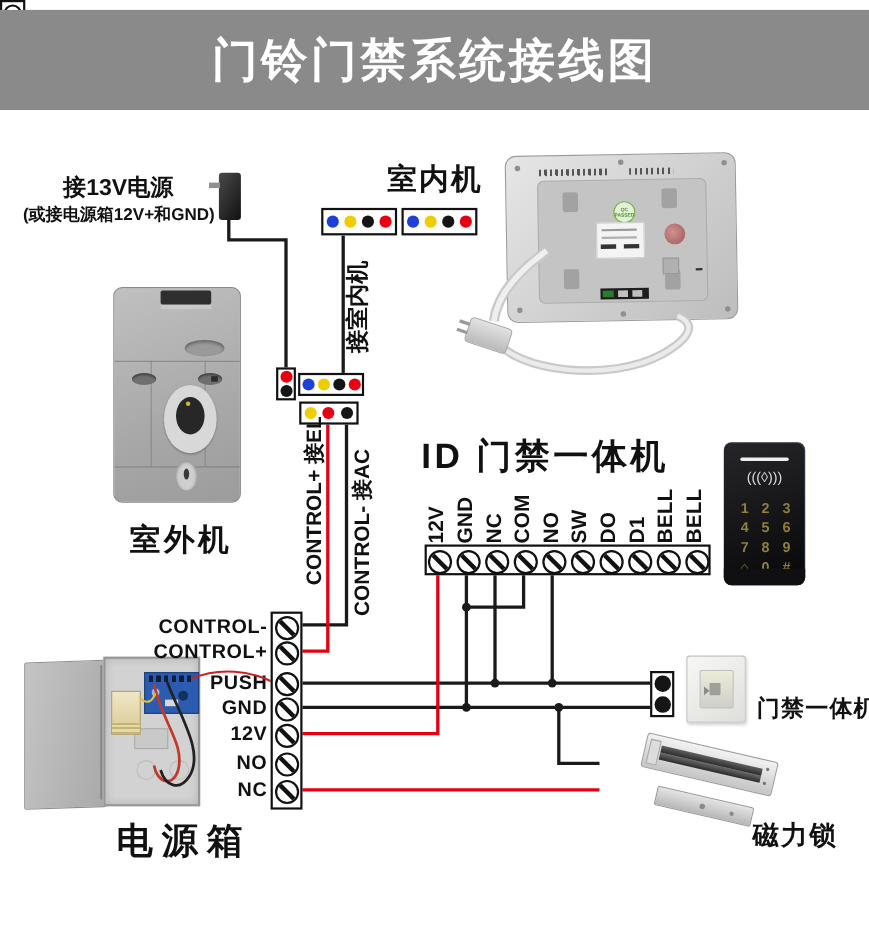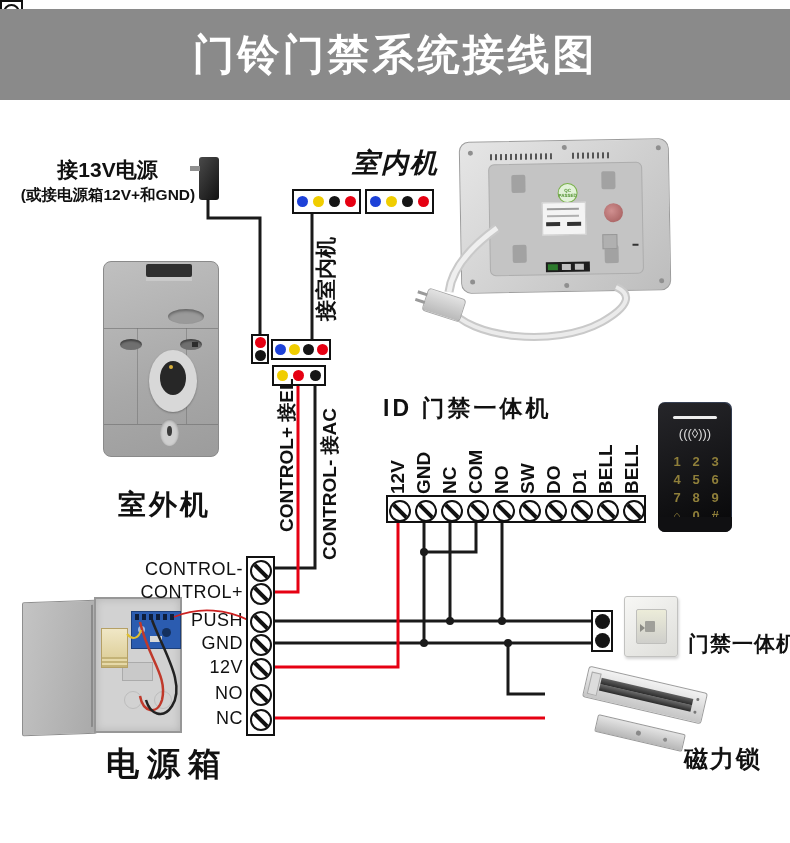--- a/index.html
+++ b/index.html
@@ -25,21 +25,21 @@
   
   .strip{position:absolute;background:#fff;border:2.5px solid #111;box-sizing:border-box;z-index:2;}
   .screw{position:absolute;width:22px;height:22px;background:#fff;border:2.5px solid #111;
          border-radius:50%;box-sizing:border-box;overflow:hidden;}
   .screw::after{content:"";position:absolute;left:-4px;right:-4px;top:50%;margin-top:-2px;
                 height:3.5px;background:#111;transform:rotate(45deg);}
   
   .idlab{position:absolute;width:56px;height:20px;transform:rotate(-90deg);
          font-weight:bold;font-size:19px;line-height:20px;text-align:left;z-index:2;}
   
-  .pclab{position:absolute;width:120px;height:20px;font-weight:normal;font-size:18px;
+  .pclab{position:absolute;width:120px;height:20px;font-weight:bold;font-size:18px;
          line-height:20px;text-align:right;letter-spacing:0.5px;}
   
   .outdoor{left:103px;top:261px;width:114px;height:194px;border-radius:8px;border:1px solid #8a8a8a;
            background:linear-gradient(160deg,#c0c0c0,#a8a8a8 60%,#9c9c9c);}
   .keypad{left:658px;top:402px;width:74px;height:130px;border-radius:7px;
           background:linear-gradient(160deg,#26262a,#070708);
           box-shadow:inset -1px 1px 0 rgba(110,150,220,.25);}
   .kkey{position:absolute;width:18px;height:16px;text-align:center;color:#8f7f3a;
         font-size:13px;font-weight:bold;line-height:16px;}
   .monitor{left:460px;top:140px;width:208px;height:150px;border-radius:10px;border:1px solid #9b9b9b;
@@ -68,21 +68,21 @@
 <div class="abs banner">
   <span class="banner-title">门铃门禁系统接线图</span>
 </div>
 
 <div class="abs lbl" style="left:20px;top:156px;width:175px;text-align:center;font-size:21px;">接13V电源</div>
 <div class="abs lbl" style="left:14px;top:185px;width:188px;text-align:center;font-size:15.5px;">(或接电源箱12V+和GND)</div>
 <div class="abs" style="left:199px;top:157px;width:20px;height:43px;border-radius:3px;
      background:linear-gradient(120deg,#4a4a4a,#111);"></div>
 <div class="abs" style="left:190px;top:166px;width:10px;height:5px;background:#909090;"></div>
 
-<div class="abs lbl" style="left:352px;top:145px;font-size:27px;letter-spacing:2px;font-style:italic;">室内机</div>
+<div class="abs lbl" style="left:352px;top:145px;font-size:27px;letter-spacing:2px;">室内机</div>
 
 <div class="abs monitor">
   <div class="mscrew" style="left:8px;top:8px;"></div>
   <div class="mscrew" style="left:196px;top:6px;"></div>
   <div class="mscrew" style="left:8px;top:137px;"></div>
   <div class="mscrew" style="left:197px;top:139px;"></div>
   <div class="mscrew" style="left:102px;top:4px;"></div>
   <div class="mscrew" style="left:102px;top:142px;"></div>
   <div class="abs" style="left:30px;top:12px;width:62px;height:6px;
        background:repeating-linear-gradient(90deg,#555 0 2px,transparent 2px 5px);"></div>
@@ -134,21 +134,21 @@
   <div class="abs" style="left:45px;top:88px;width:48px;height:62px;border-radius:50%;background:#d8d8d8;
        box-shadow:0 1px 2px rgba(0,0,0,.3);">
     <div class="abs" style="left:11px;top:11px;width:26px;height:34px;border-radius:50%;background:#272727;"></div>
     <div class="abs" style="left:20px;top:15px;width:4px;height:4px;border-radius:50%;background:#d8b03a;"></div>
   </div>
   <div class="abs" style="left:56px;top:157px;width:19px;height:27px;border-radius:50%;background:#cfcfcf;
        box-shadow:inset 0 1px 3px rgba(0,0,0,.35);">
     <div class="abs" style="left:7px;top:7px;width:5px;height:10px;border-radius:50%;background:#3a3a3a;"></div>
   </div>
 </div>
-<div class="abs lbl" style="left:118px;top:486px;font-size:28px;letter-spacing:3px;">室外机</div>
+<div class="abs lbl" style="left:118px;top:472px;font-size:28px;letter-spacing:3px;">室外机</div>
 
 <div class="abs pbox-door">
   <div class="abs" style="right:3px;top:4px;width:2px;height:122px;background:#8a8a8a;"></div>
 </div>
 <div class="abs pbox">
   <div class="abs" style="left:28px;top:92px;width:16px;height:16px;border-radius:50%;border:1px solid #bdbdbd;"></div>
   <div class="abs" style="left:58px;top:92px;width:16px;height:16px;border-radius:50%;border:1px solid #bdbdbd;"></div>
   <div class="abs" style="left:26px;top:63px;width:29px;height:17px;background:#c9c9c9;border:1px solid #ababab;"></div>
 </div>
 <div class="abs" style="left:101px;top:628px;width:27px;height:40px;border:1px solid #b5a065;
@@ -276,21 +276,21 @@
   </div>
 <div class="conn" style="left:272px;top:365px;width:54px;height:21px;">
     <span class="dot d-yellow"></span>
     <span class="dot d-red"></span>
     <span class="dot d-black"></span>
   </div>
 
 <div class="vlabel" style="left:212px;top:447px;width:150px;">CONTROL+ 接EL</div>
 <div class="vlabel" style="left:255px;top:475px;width:150px;">CONTROL- 接AC</div>
 
-<div class="abs lbl" style="left:383px;top:393px;font-size:23px;letter-spacing:3px;">ID 门禁一体机</div>
+<div class="abs lbl" style="left:383px;top:393px;font-size:32px;letter-spacing:3px;">ID 门禁一体机</div>
 
 <div class="idlab" style="left:370px;top:456px;">12V</div>
 <div class="idlab" style="left:396px;top:456px;">GND</div>
 <div class="idlab" style="left:422px;top:456px;">NC</div>
 <div class="idlab" style="left:448px;top:456px;">COM</div>
 <div class="idlab" style="left:474px;top:456px;">NO</div>
 <div class="idlab" style="left:500px;top:456px;">SW</div>
 <div class="idlab" style="left:526px;top:456px;">DO</div>
 <div class="idlab" style="left:552px;top:456px;">D1</div>
 <div class="idlab" style="left:578px;top:456px;">BELL</div>

